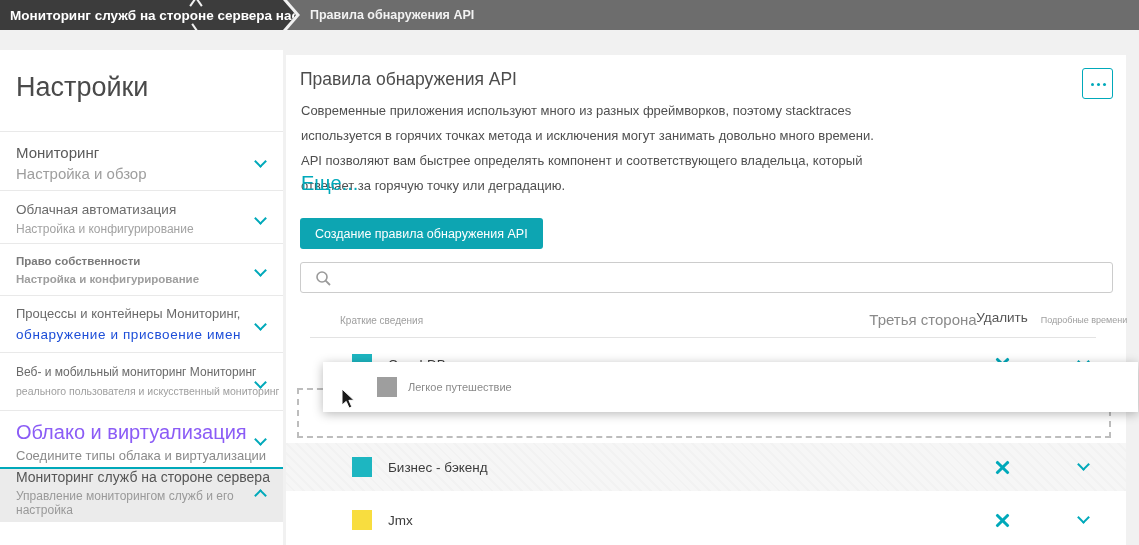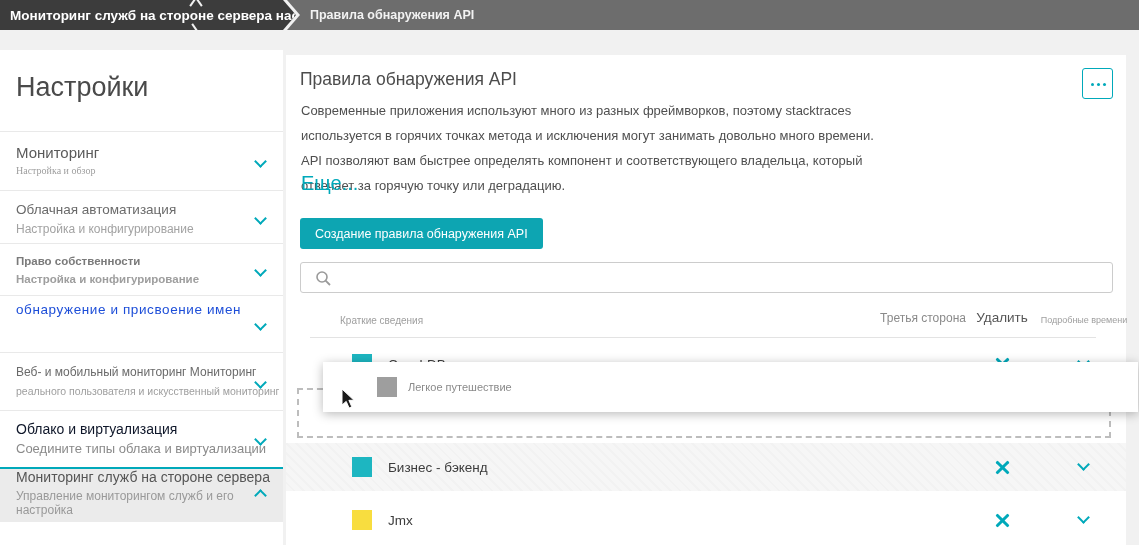--- a/index.html
+++ b/index.html
@@ -29,40 +29,40 @@
   .sidebar { position:absolute; left:0; top:50px; width:283px; height:495px; background:#ffffff; }
   .sb-title { position:absolute; left:16px; top:22px; font-size:27px; color:#4a4a4a; font-weight:400; }
   .sb-item { position:absolute; left:0; right:0; border-top:1px solid #e9e9e9; padding-left:16px; cursor:pointer; }
   .sb-item .chev { position:absolute; right:18px; }
   .chev { display:inline-block; width:9px; height:9px;
           border-right:2.5px solid #00a9ba; border-bottom:2.5px solid #00a9ba; }
   .chev.down { transform:rotate(45deg); }
   .chev.up   { transform:rotate(-135deg); }
   .i1 { top:81px;  height:59px; }
   .i1 .t { padding-top:12px; font-size:15px;   color:#5a5a5a; }
-  .i1 .s { padding-top:4px;  font-size:10px; color:#9e9e9e;font-family:Liberation Serif, serif; }
+  .i1 .s { padding-top:4px;  font-size:15px; color:#9e9e9e; }
   .i1 .chev { top:25px; }
   .i2 { top:140px; height:53px; }
   .i2 .t { padding-top:11px; font-size:13.5px; color:#6a6a6a; }
   .i2 .s { padding-top:5px;  font-size:12px;   color:#a2a2a2; }
   .i2 .chev { top:23px; }
   .i3 { top:193px; height:52px;font-weight:bold; }
   .i3 .t { padding-top:11px; font-size:11.5px; color:#7a7a7a; }
   .i3 .s { padding-top:6px;  font-size:11.5px; color:#9e9e9e; }
   .i3 .chev { top:22px; }
   .i4 { top:245px; height:57px; }
   .i4 .t { padding-top:10px; font-size:13px;   color:#6a6a6a; }
   .i4 .s { padding-top:6px;  font-size:13.5px; color:#1d4ed8; letter-spacing:0.6px; }
   .i4 .chev { top:24px; }
   .i5 { top:302px; height:58px; }
   .i5 .t { padding-top:12px; font-size:12px;   color:#6a6a6a; }
   .i5 .s { padding-top:6px;  font-size:10.5px; color:#9e9e9e; }
   .i5 .chev { top:25px; }
   .i6 { top:360px; height:57px; }
-  .i6 .t { padding-top:10px; font-size:14px; color:#0f172a; }
+  .i6 .t { padding-top:10px; font-size:20px; color:#8b5cf6; }
   .i6 .s { padding-top:4px;  font-size:13px;   color:#8a8a8a; }
   .i6 .chev { top:24px; }
   .i7 { top:417px; height:55px; border-top:2px solid #00a9ba; background:#ebebeb; }
   .i7 .t {  font-size:14px;   color:#555555; }
   .i7 .s { padding-top:4px;  font-size:12px;   color:#999999; }
   .i7 .chev { top:22px; }
   
   .main { position:absolute; left:286px; top:55px; width:840px; height:490px; background:#ffffff; }
   .m-title { position:absolute; left:14px; top:14px; font-size:17.5px; color:#4c4c4c; }
   .m-desc  { position:absolute; left:15px; top:43px; width:592px; font-size:13px; color:#4f4f4f; line-height:25px; }
@@ -76,21 +76,21 @@
                 font-size:12.5px; font-family:"Liberation Sans",sans-serif; cursor:pointer; }
   .filter-box { position:absolute; left:14px; top:207px; width:813px; height:31px;
                 border:1px solid #cccccc; border-radius:3px; background:#fff; }
   .filter-box svg { position:absolute; left:14px; top:7px; }
   .filter-input { position:absolute; left:46px; top:1px; width:750px; height:27px; border:none; outline:none;
                   font-size:11px; font-family:"Liberation Sans",sans-serif; color:#555; }
   .filter-input::placeholder { color:#9a9a9a; }
   
   .th { position:absolute; white-space:nowrap; }
   .th-summary { left:54px;  top:260px; font-size:10px;   color:#9e9e9e; }
-  .th-third   { left:637px; top:256px; font-size:12px; color:#8a8a8a; transform:translateX(-50%); }
+  .th-third   { left:637px; top:256px; font-size:15px; color:#8a8a8a; transform:translateX(-50%); }
   .th-delete  { left:716px; top:255px; font-size:13.5px; color:#555555; transform:translateX(-50%); }
   .th-details { left:798px; top:260px; font-size:9px;    color:#9e9e9e; transform:translateX(-50%); }
   .t-divider  { position:absolute; left:24px; top:282px; width:786px; border-top:1px solid #e3e3e3; }
   .row { position:absolute; left:0; width:840px; height:45px; }
   .r1 { top:286px; background:#ffffff; }
   .r2 { top:388px; height:48px; background:repeating-linear-gradient(45deg,#f6f6f6 0 5px,#f2f2f2 5px 7px); }
   .r3 { top:442px; background:#ffffff; }
   .dots { position:relative; width:3px; height:3px; border-radius:50%; background:#00a9ba;
           box-shadow:6px 0 0 #00a9ba, 0 7px 0 #00a9ba, 6px 7px 0 #00a9ba, 0 14px 0 #00a9ba, 6px 14px 0 #00a9ba; }
   .handle { position:absolute; left:32px; top:50%; width:10px; height:17px; margin-top:-9px; cursor:grab; }
@@ -137,20 +137,21 @@
     <div class="t">Облачная автоматизация</div>
     <div class="s">Настройка и конфигурирование</div>
     <span class="chev down"></span>
   </div>
   <div class="sb-item i3">
     <div class="t">Право собственности</div>
     <div class="s">Настройка и конфигурирование</div>
     <span class="chev down"></span>
   </div>
   <div class="sb-item i4">
+    <div class="t">Процессы и контейнеры Мониторинг,</div>
     <div class="s">обнаружение и присвоение имен</div>
     <span class="chev down"></span>
   </div>
   <div class="sb-item i5">
     <div class="t">Веб- и мобильный мониторинг Мониторинг</div>
     <div class="s">реального пользователя и искусственный мониторинг</div>
     <span class="chev down"></span>
   </div>
   <div class="sb-item i6">
     <div class="t">Облако и виртуализация</div>

